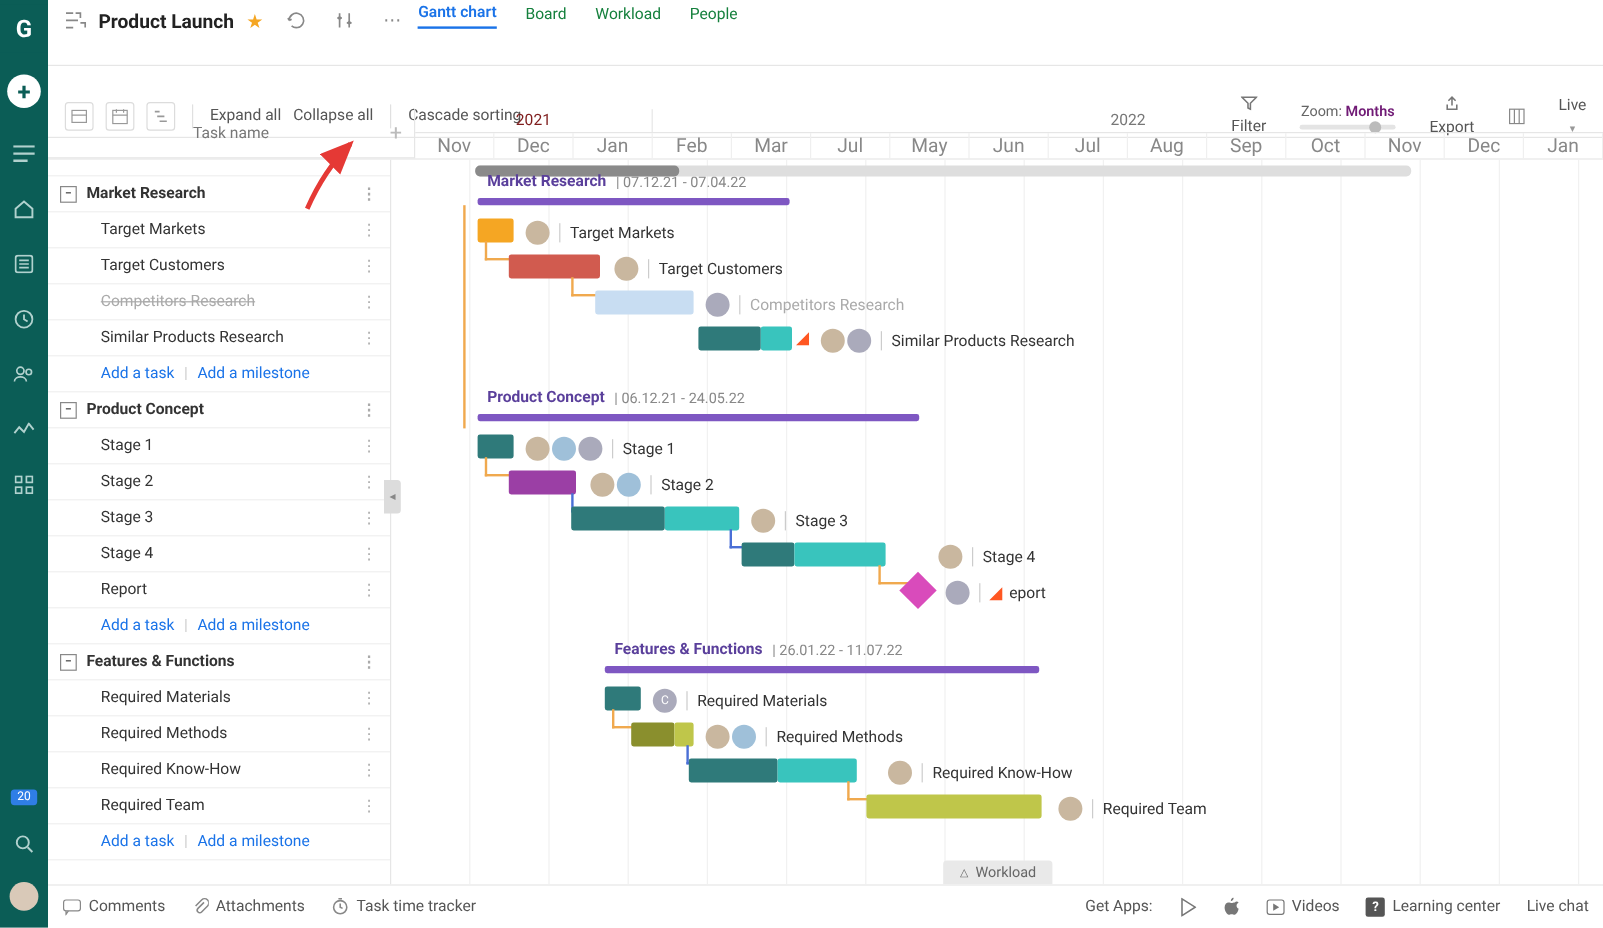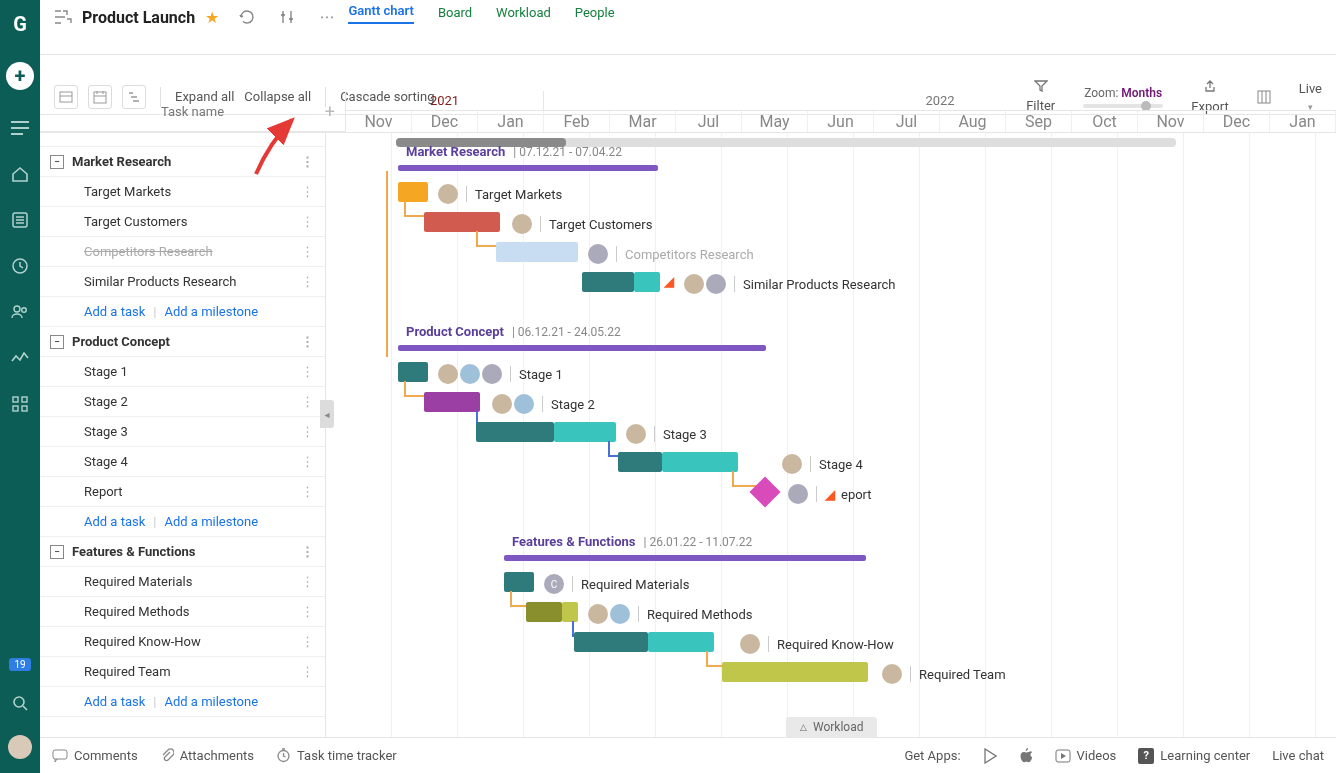--- a/index.html
+++ b/index.html
@@ -144,21 +144,21 @@
     <div class="icon">
         <svg width="16" height="16" viewBox="0 0 16 16">
           <rect x="1" y="1" width="5" height="5" fill="none" stroke="#cfe6e3" stroke-width="1.4"></rect>
           <rect x="10" y="1" width="5" height="5" fill="none" stroke="#cfe6e3" stroke-width="1.4"></rect>
           <rect x="1" y="10" width="5" height="5" fill="none" stroke="#cfe6e3" stroke-width="1.4"></rect>
           <rect x="10" y="10" width="5" height="5" fill="none" stroke="#cfe6e3" stroke-width="1.4"></rect>
         </svg>
       </div>
   </div>
   <div class="bottom">
-    <div class="badge">19</div>
+    <div class="badge">20</div>
     <div class="icon">
         <svg width="16" height="16" viewBox="0 0 16 16">
           <circle cx="7" cy="7" r="5" fill="none" stroke="#cfe6e3" stroke-width="1.6"></circle>
           <path d="M11 11l4 4" stroke="#cfe6e3" stroke-width="1.6"></path>
         </svg>
       </div>
     <div class="avatar"></div>
   </div>
 </div>
 

